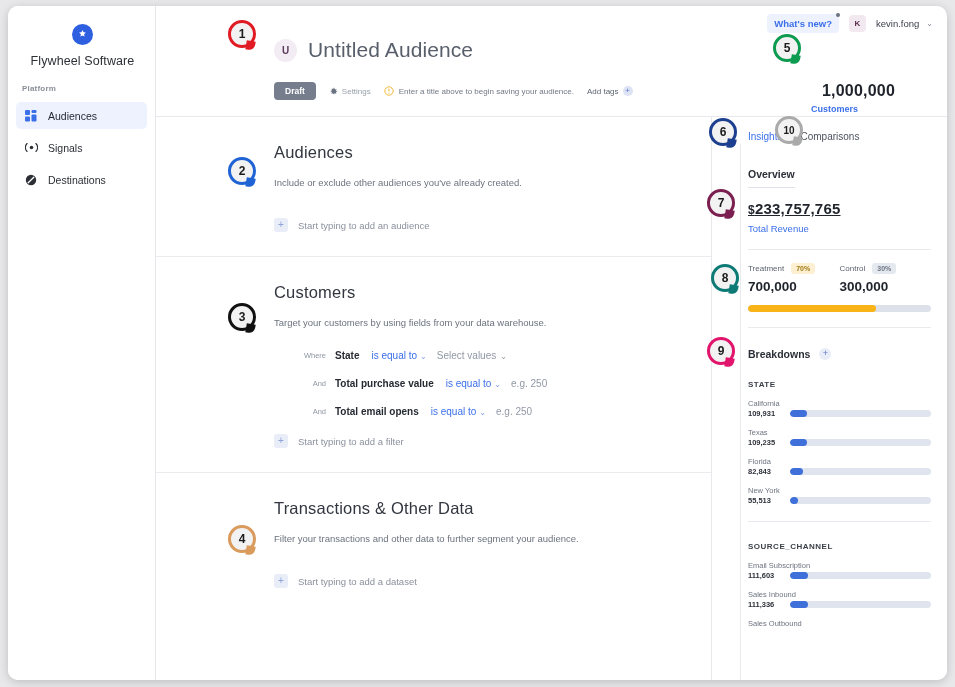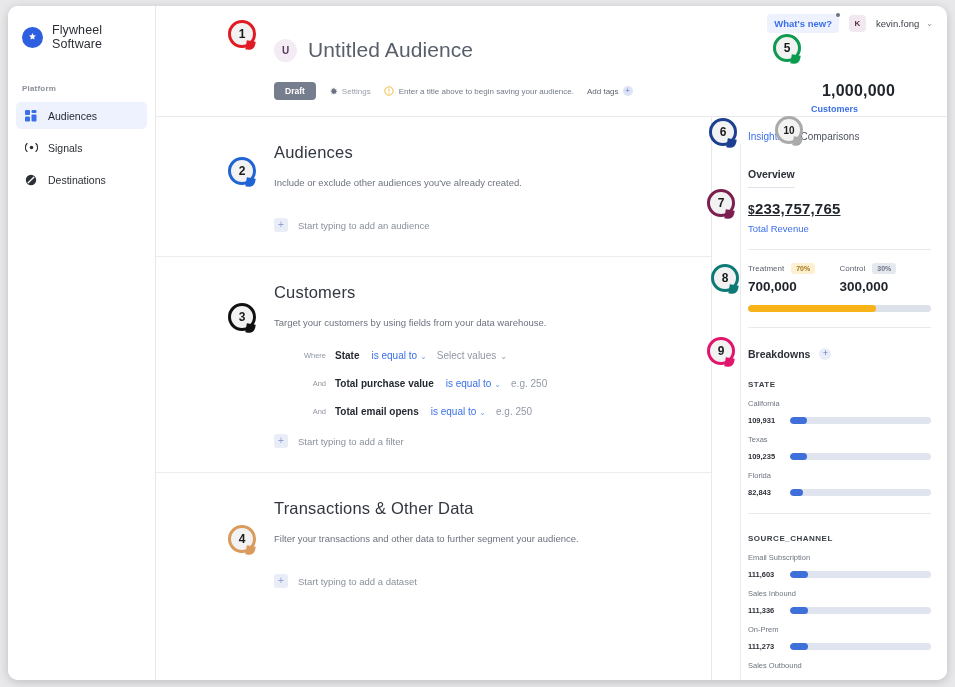--- a/index.html
+++ b/index.html
@@ -26,20 +26,21 @@
     flex: 0 0 148px;
     border-right: 1px solid #e6e7ea;
     background: #fff;
     padding-top: 14px;
     position: relative;
   }
   .brand {
     display: flex; align-items: center; gap: 9px;
     padding: 4px 12px 0 14px;
     height: 30px;
+    flex-direction: column;
   }
   .brand-logo {
     width: 21px; height: 21px; border-radius: 50%;
     background: #2d5fe0;
     display: flex; align-items: center; justify-content: center;
     flex: 0 0 21px;
   }
   .brand-logo svg { display:block; }
   .brand-name {
     font-size: 12.5px; color: #2c2f36; letter-spacing: .1px;
@@ -218,21 +219,21 @@
   .bd-add {
     width:12px;height:12px;border-radius:50%;background:#e9edf8;color:#5b76c9;
     font-size:9px;line-height:11px;text-align:center;cursor:pointer;
   }
   .bd-group { margin-top: 20px; }
   .bd-group-title {
     font-size: 8px; font-weight:700; color:#3a3f48; letter-spacing:.5px;
   }
   .bd-item { margin-top: 10px; }
   .bd-name { font-size: 7.5px; color:#6e7480; }
-  .bd-line { display:flex; align-items:center; gap:8px; margin-top:8px;}
+  .bd-line { display:flex; align-items:center; gap:8px; margin-top:1px;}
   .bd-val { font-size: 7.5px; color:#2c3039; font-weight:600; width: 34px; }
   .bd-track { flex:1 1 auto; height:7px; border-radius:4px; background:#dfe4ef; overflow:hidden;}
   .bd-fill { height:100%; background:#3f6fd8; border-radius:4px;}
   .bd-divider { height:1px; background:#e7e9ee; margin-top:16px;}
 
   
   .anno {
     position: absolute;
     width: 28px; height: 28px;
     z-index: 50;
@@ -492,20 +493,29 @@
                 </div>
                 <div class="bd-item">
                   <div class="bd-name">Florida</div>
                   <div class="bd-line">
                     <div class="bd-val">82,843</div>
                     <div class="bd-track">
                       <div class="bd-fill" style="width: 9%;"></div>
                     </div>
                   </div>
                 </div>
+                <div class="bd-item">
+                  <div class="bd-name">New York</div>
+                  <div class="bd-line">
+                    <div class="bd-val">55,513</div>
+                    <div class="bd-track">
+                      <div class="bd-fill" style="width: 6%;"></div>
+                    </div>
+                  </div>
+                </div>
                 <div class="bd-divider"></div>
               </div>
               <div class="bd-group">
                 <div class="bd-group-title">SOURCE_CHANNEL</div>
                 <div class="bd-item">
                   <div class="bd-name">Email Subscription</div>
                   <div class="bd-line">
                     <div class="bd-val">111,603</div>
                     <div class="bd-track">
                       <div class="bd-fill" style="width: 13%;"></div>
@@ -515,29 +525,20 @@
                 <div class="bd-item">
                   <div class="bd-name">Sales Inbound</div>
                   <div class="bd-line">
                     <div class="bd-val">111,336</div>
                     <div class="bd-track">
                       <div class="bd-fill" style="width: 13%;"></div>
                     </div>
                   </div>
                 </div>
                 <div class="bd-item">
-                  <div class="bd-name">On-Prem</div>
-                  <div class="bd-line">
-                    <div class="bd-val">111,273</div>
-                    <div class="bd-track">
-                      <div class="bd-fill" style="width: 13%;"></div>
-                    </div>
-                  </div>
-                </div>
-                <div class="bd-item">
                   <div class="bd-name">Sales Outbound</div>
                 </div>
               </div>
             </div>
         </div>
       </div>
 
     </div>
   </div>
 

